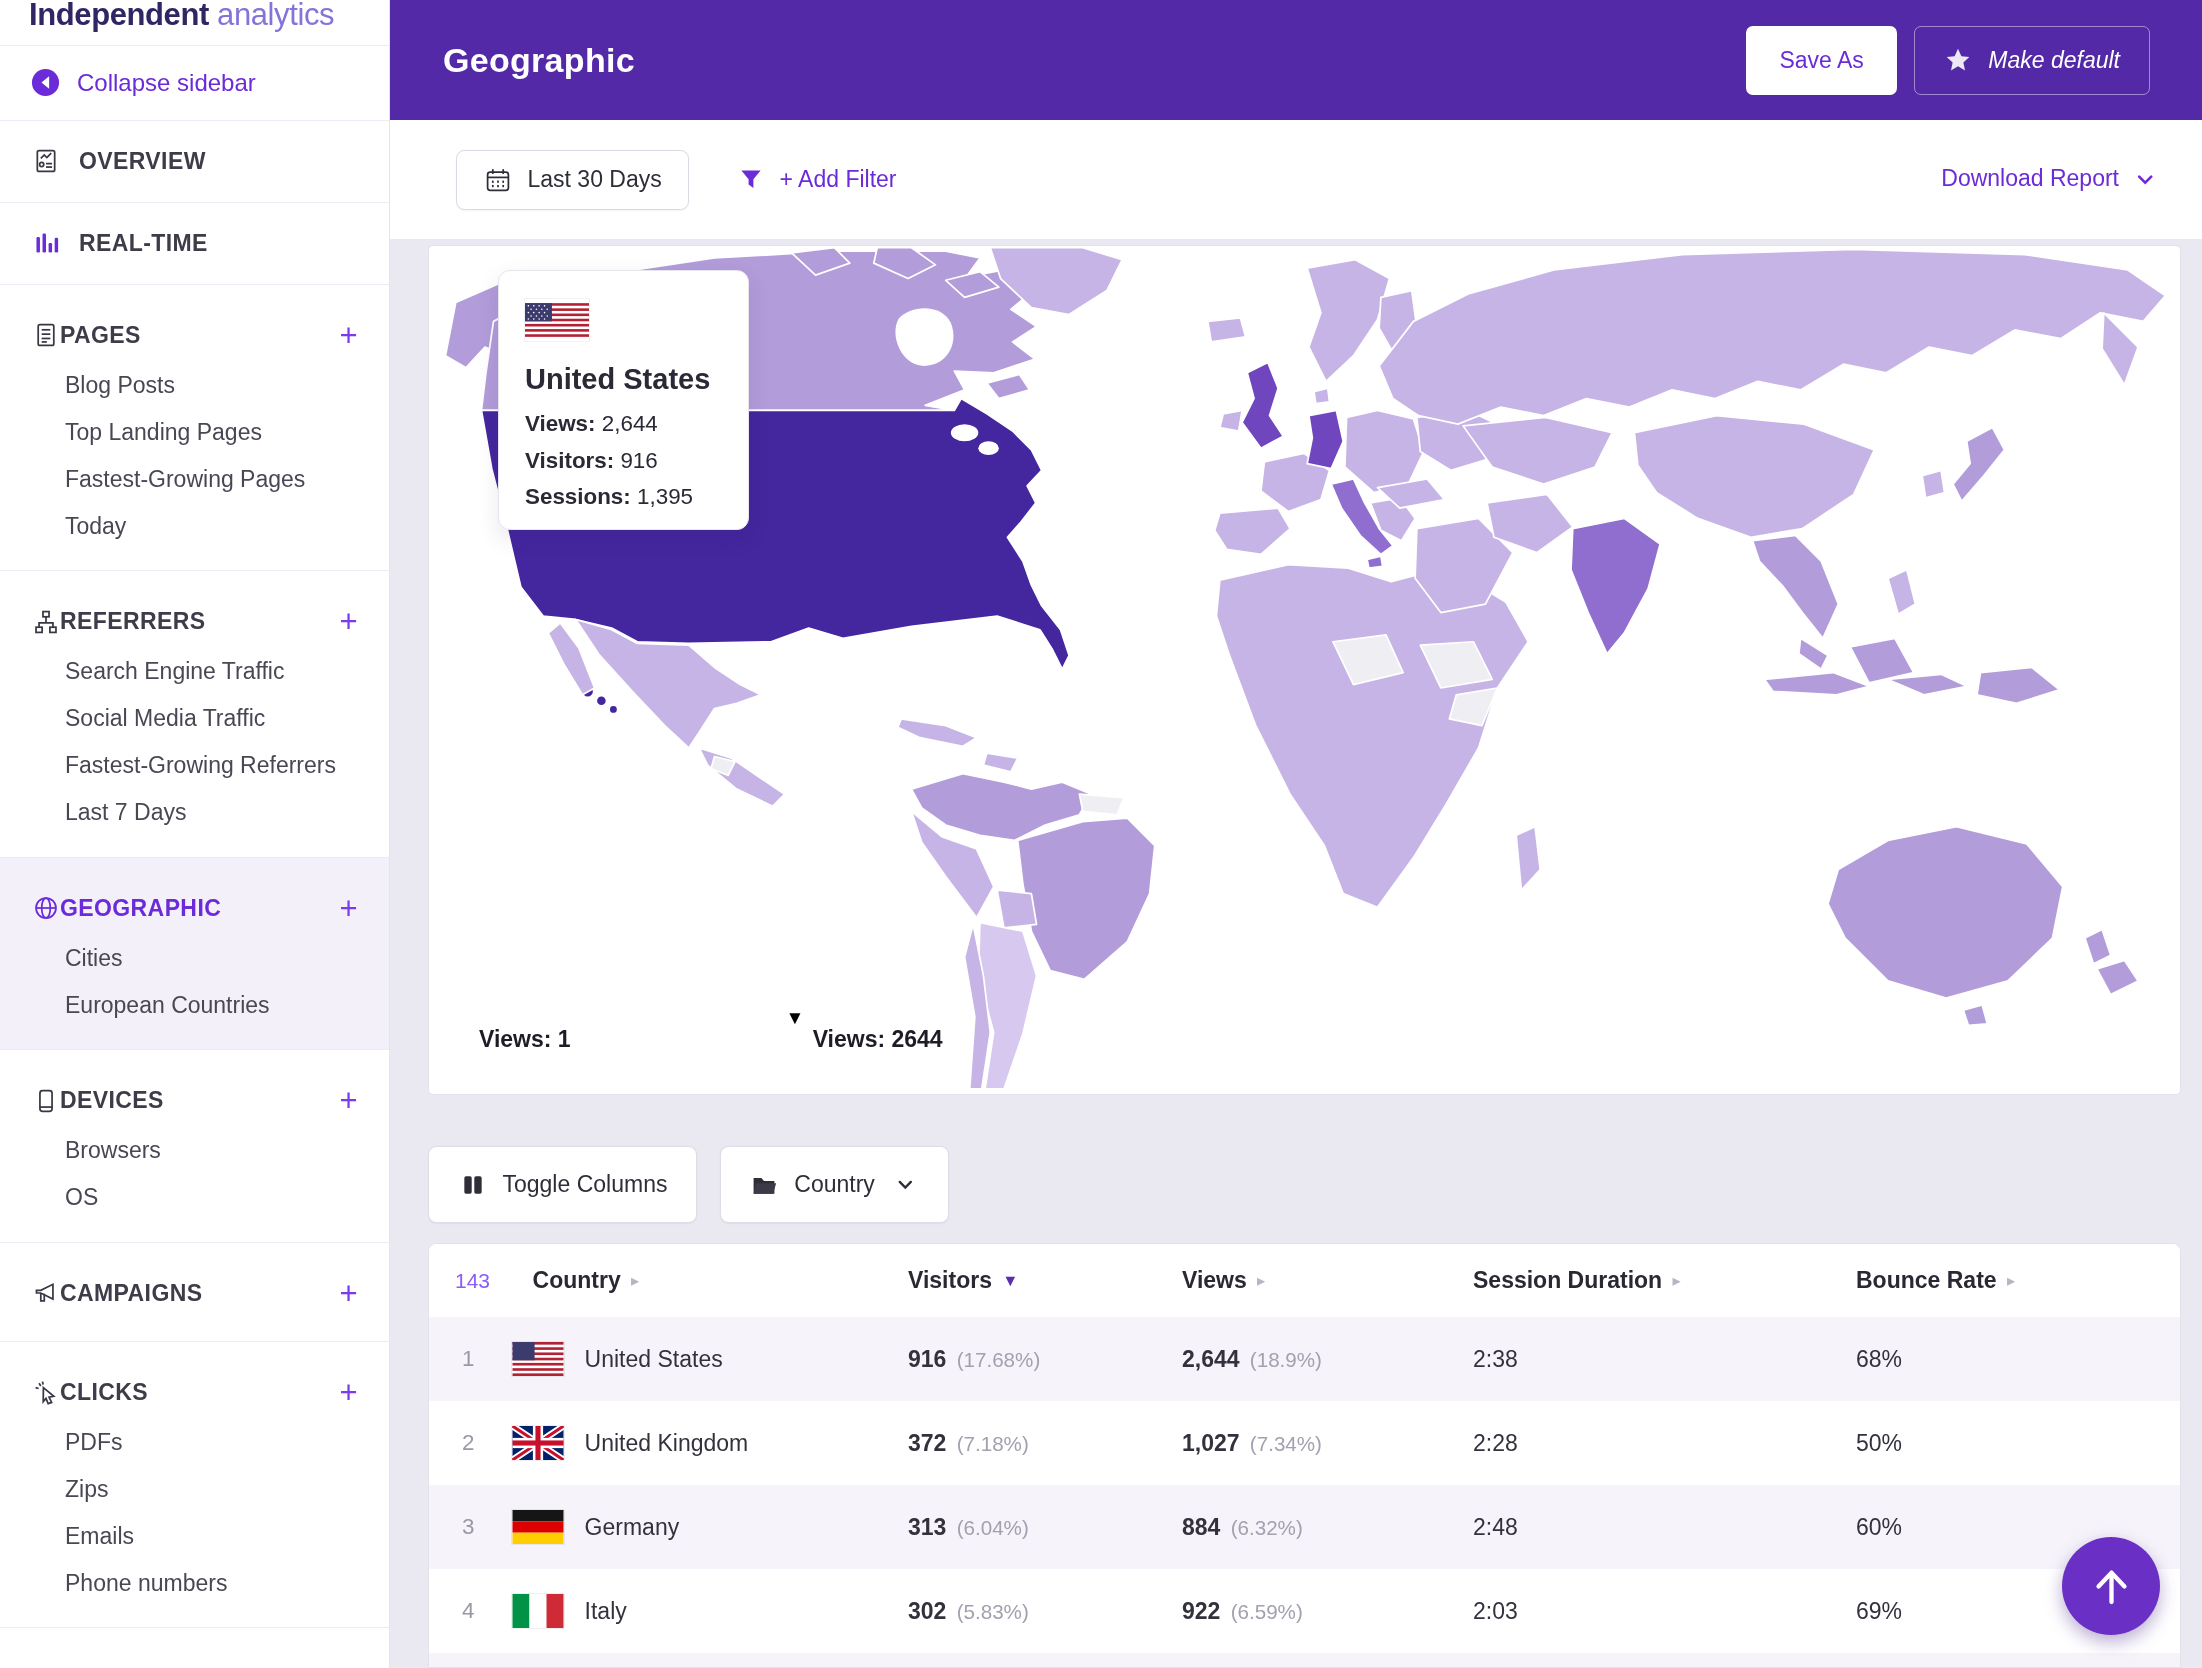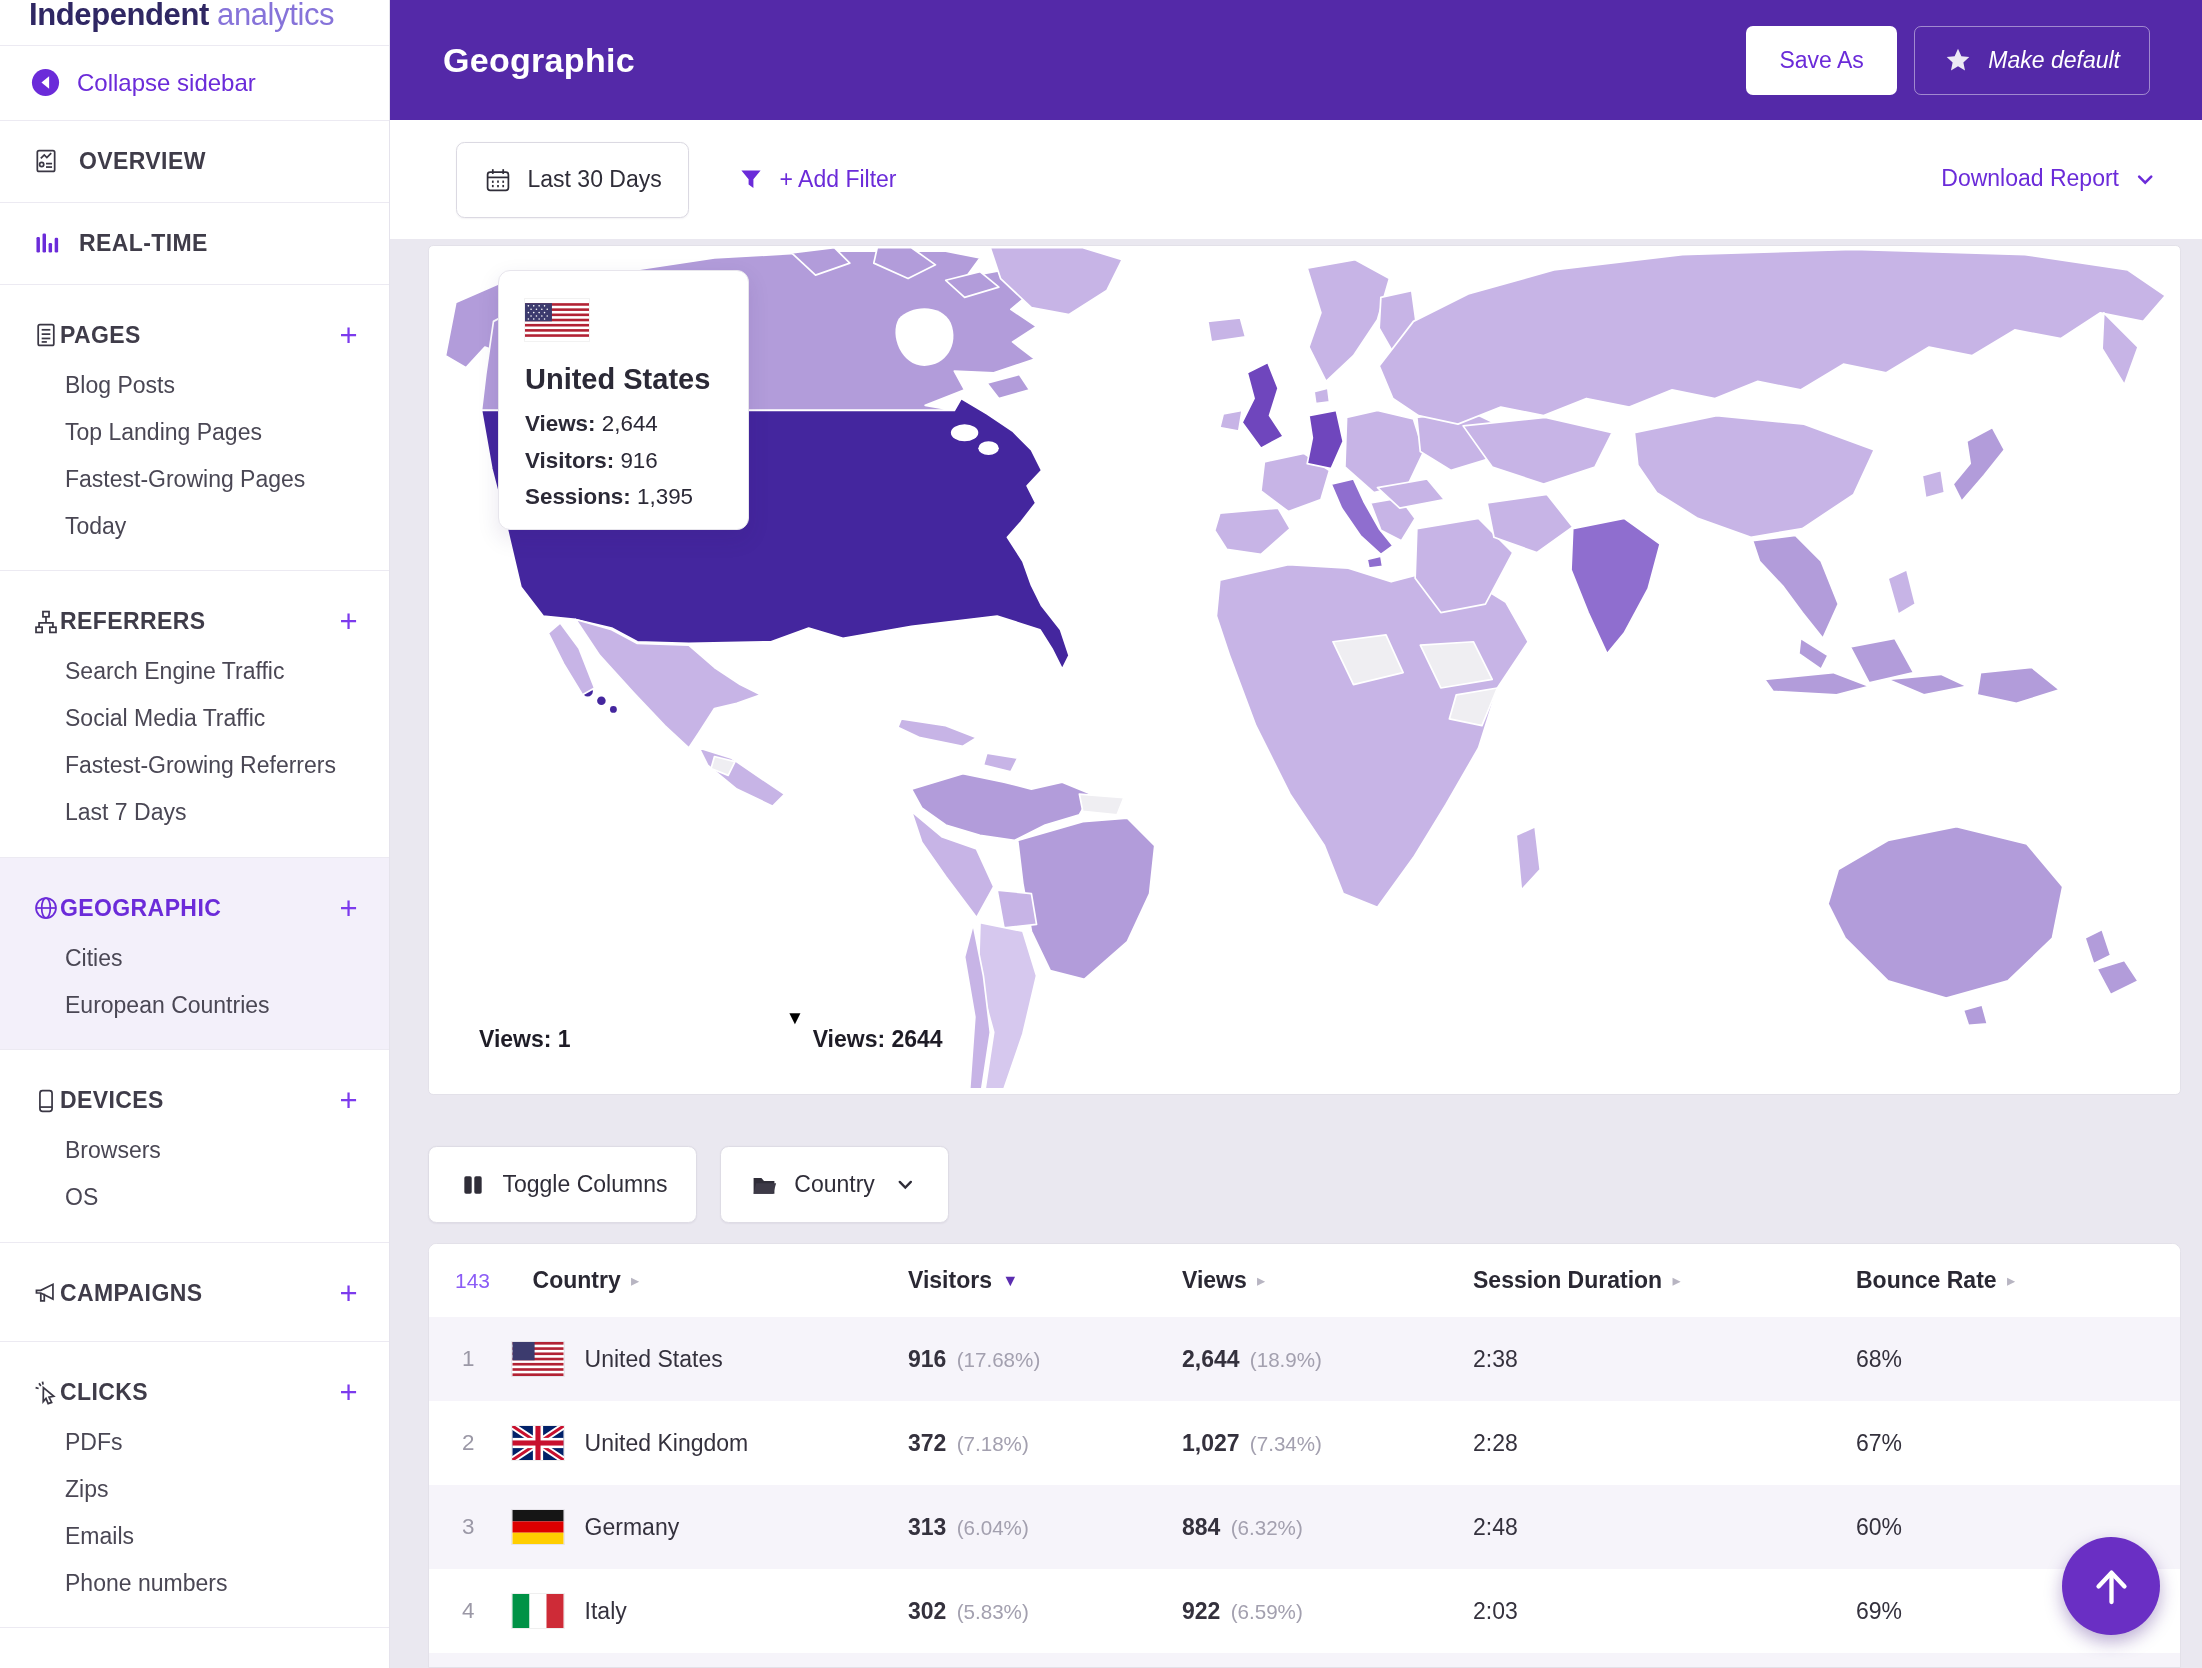--- a/index.html
+++ b/index.html
@@ -56,21 +56,21 @@
     border:1.3px solid rgba(255,255,255,0.45); border-radius:6.9px; height:69px;
     padding:0 29px; display:flex; align-items:center; gap:15.5px; cursor:pointer;font-style:italic;
   }
   
   .filterbar {
     position:absolute; left:390px; top:120px; width:1813px; height:119px;
     background:#fff; display:flex; align-items:center; padding:0 43px 0 66px;
   }
   .btn-date {
     display:flex; align-items:center; gap:15.5px; background:#fff;
-    border:0.9px solid #dbd9e2; border-radius:8.6px; height:76px; padding:8px 26px;
+    border:0.9px solid #dbd9e2; border-radius:8.6px; height:60px; padding:8px 26px;
     font-size:23px; font-weight:500; color:#2f2d38; cursor:pointer;
     box-shadow:0 0.9px 1.7px rgba(30,20,60,0.05);
   }
   .add-filter {
     display:flex; align-items:center; gap:13.8px; margin-left:48px;
     color:#6b2bd9; font-size:23px; font-weight:500; cursor:pointer;
   }
   .dl-report {
     margin-left:auto; display:flex; align-items:flex-start; gap:12px;
     color:#6b2bd9; font-size:23px; font-weight:500; cursor:pointer;
@@ -601,21 +601,21 @@
     </div>
     <div class="vcell">
         <span class="vnum">372</span>
         <span class="vpct">(7.18%)</span>
       </div>
     <div class="vcell">
         <span class="vnum">1,027</span>
         <span class="vpct">(7.34%)</span>
       </div>
     <div class="plain">2:28</div>
-    <div class="plain">67%</div>
+    <div class="plain">50%</div>
   </div>
 
   <div class="trow odd">
     <div class="rank">3</div>
     <div class="ccell">
       <svg class="flag" viewBox="0 0 60 40">
         <rect width="60" height="13.4" y="0" fill="#151515"></rect>
           <rect width="60" height="13.3" y="13.4" fill="#DD0000"></rect>
           <rect width="60" height="13.3" y="26.7" fill="#FFCE00"></rect>
       </svg>

